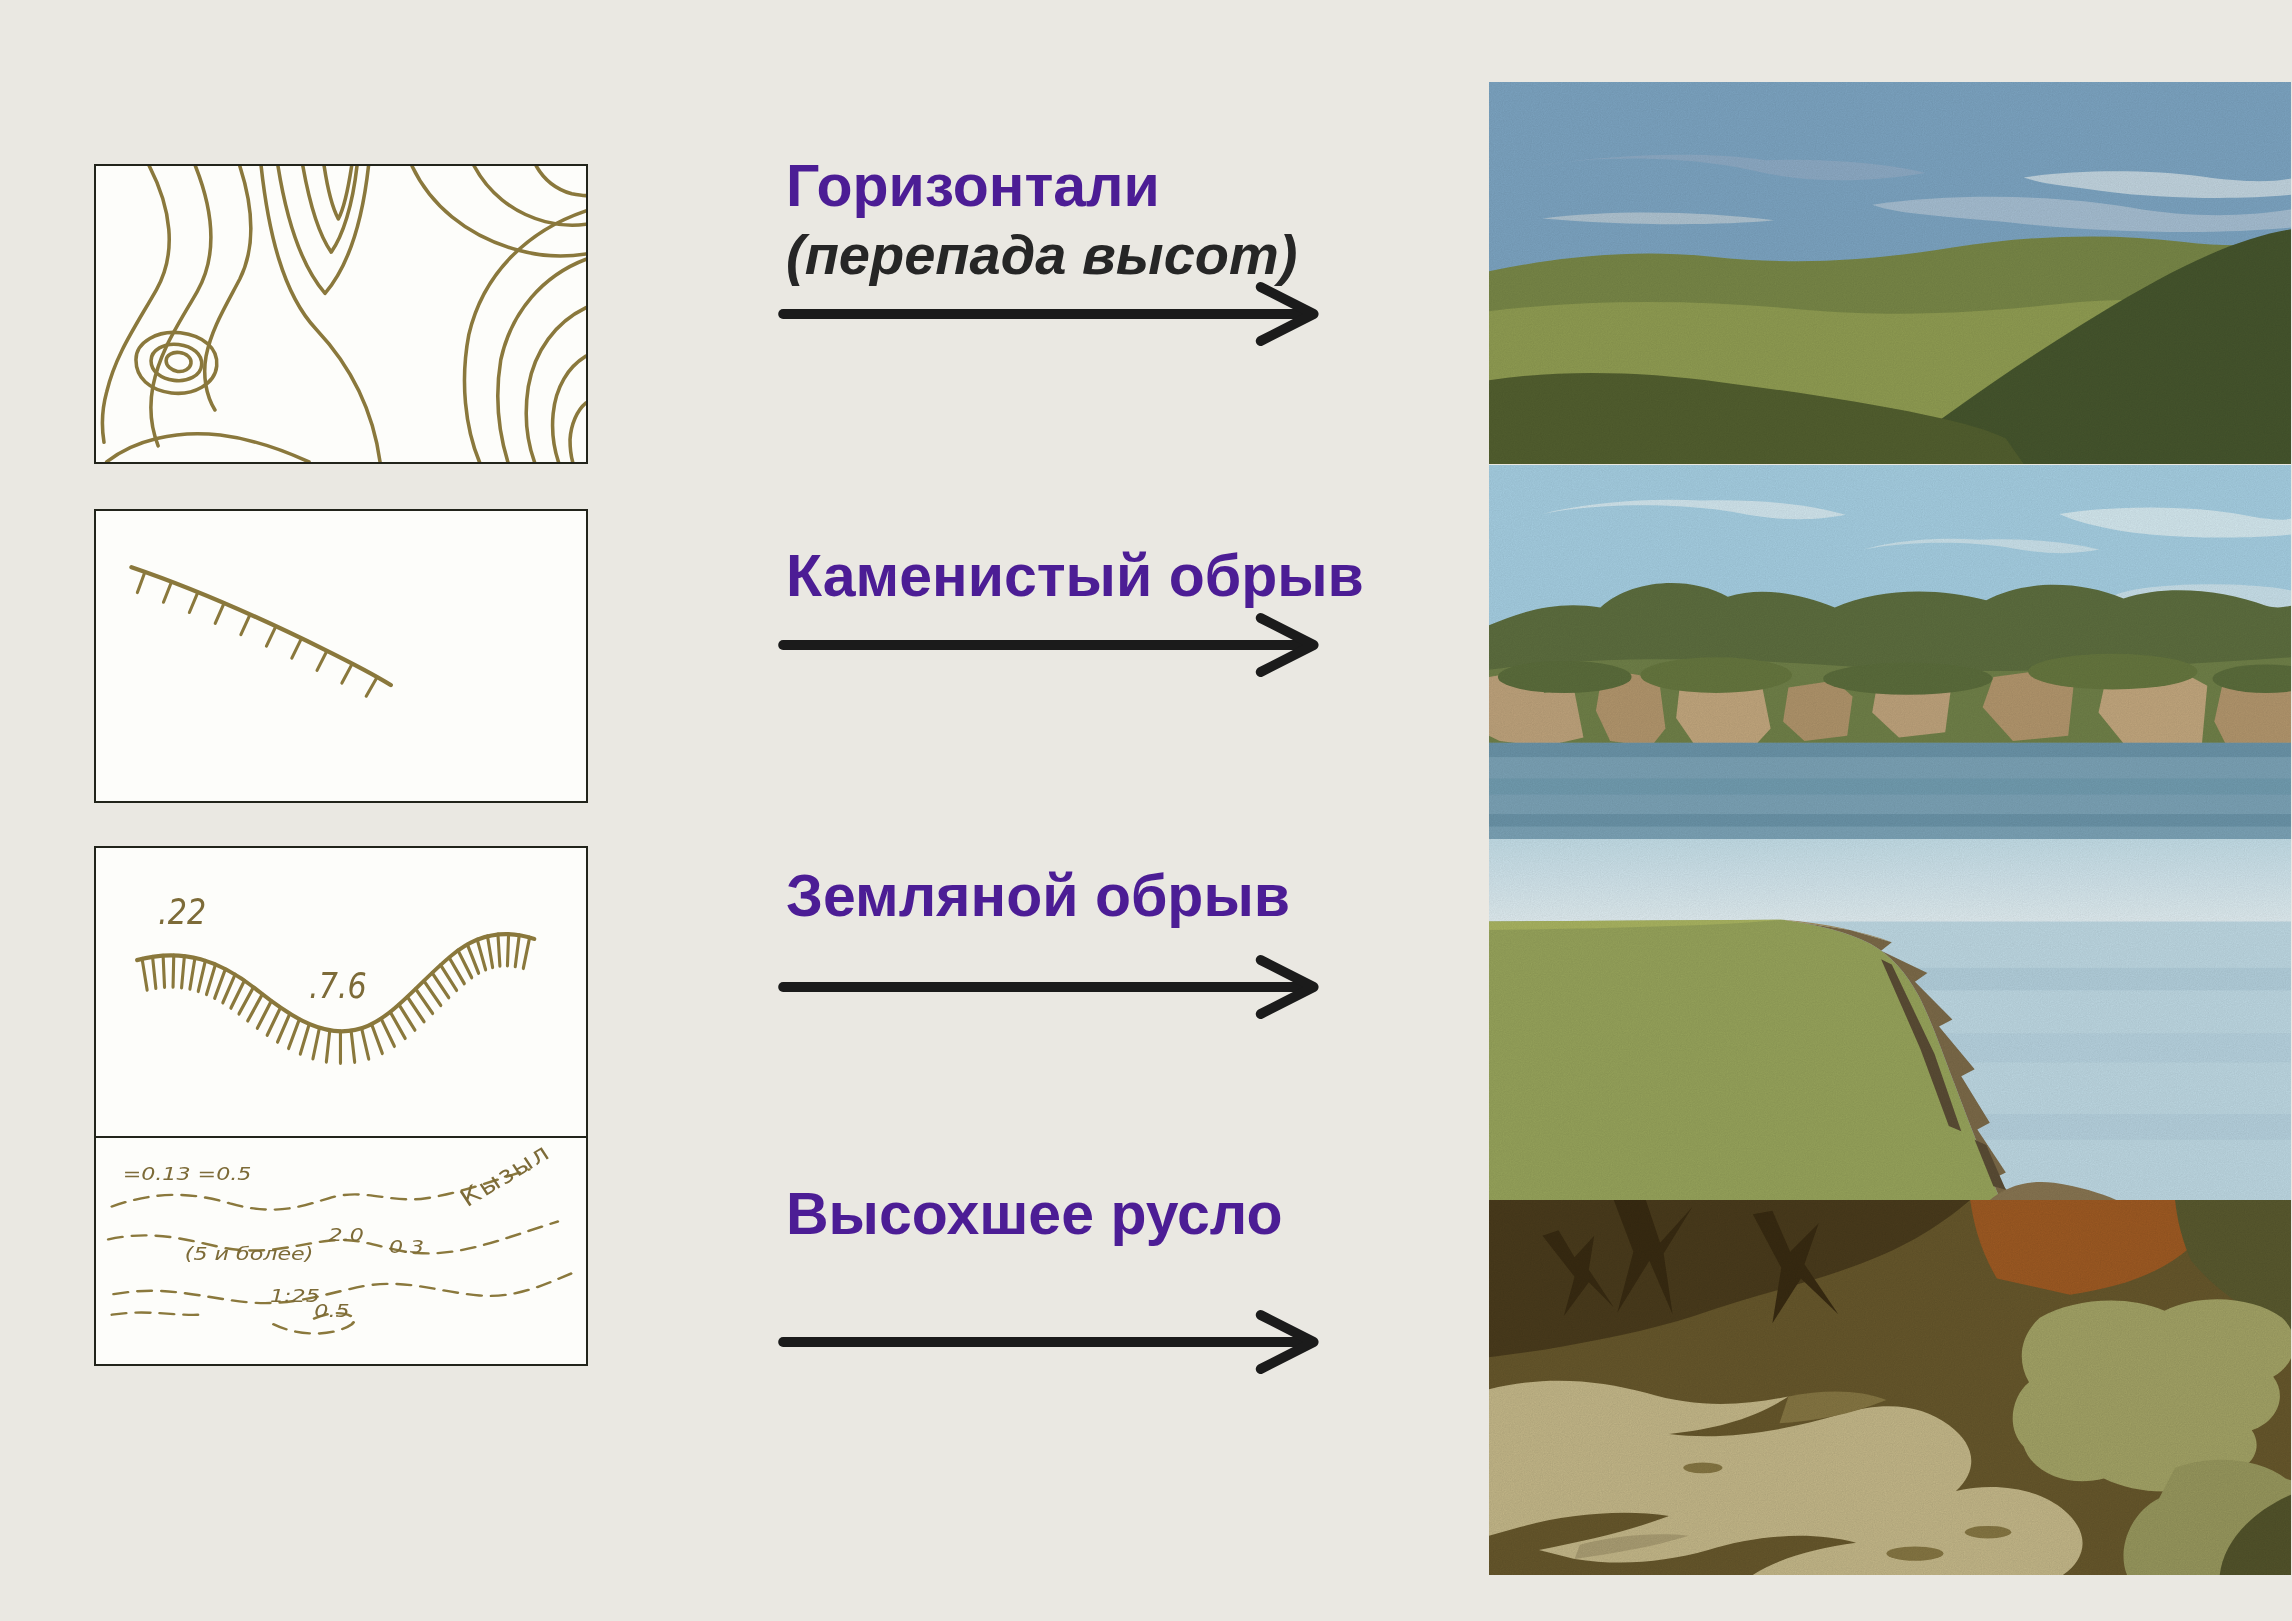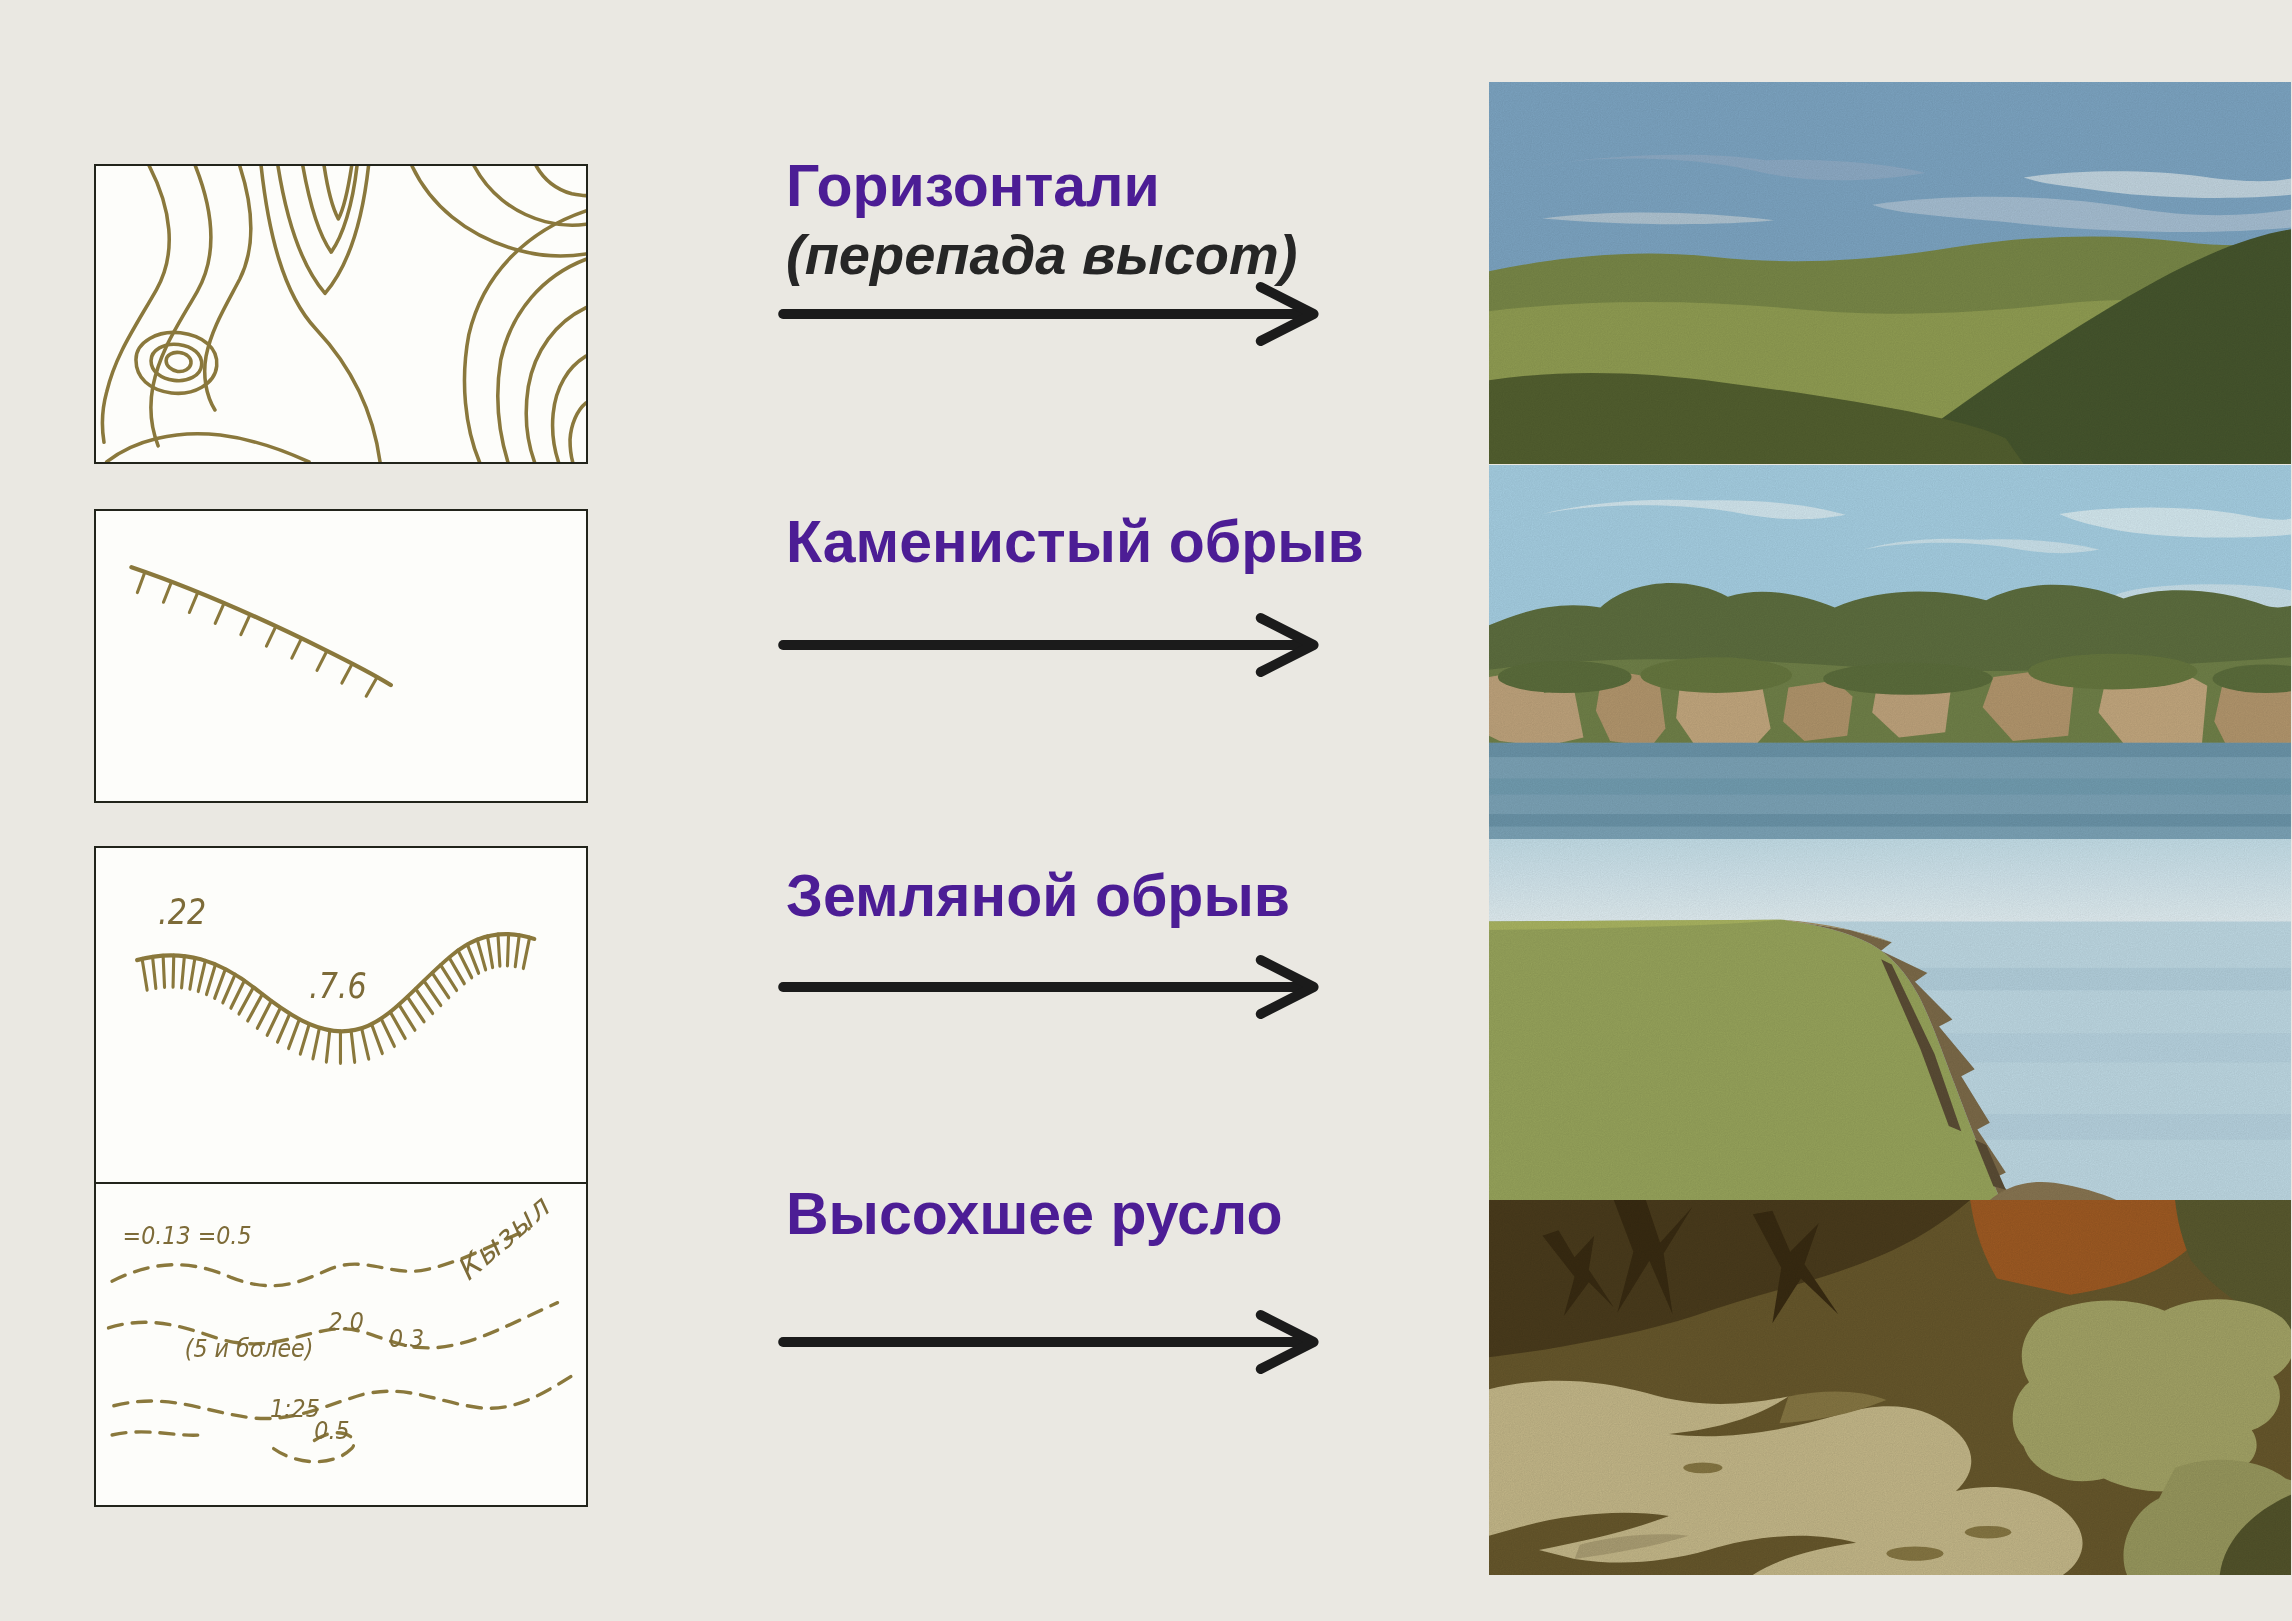--- a/index.html
+++ b/index.html
@@ -108,21 +108,21 @@
           <line x1="173.5" y1="117.8" x2="163.2" y2="140.6" stroke="rgb(138, 120, 60)" stroke-width="3.5" stroke-linecap="round"></line>
           <line x1="202.6" y1="131.2" x2="192.0" y2="153.8" stroke="rgb(138, 120, 60)" stroke-width="3.5" stroke-linecap="round"></line>
           <line x1="231.5" y1="144.9" x2="220.6" y2="167.4" stroke="rgb(138, 120, 60)" stroke-width="3.5" stroke-linecap="round"></line>
           <line x1="260.2" y1="159.1" x2="249.0" y2="181.4" stroke="rgb(138, 120, 60)" stroke-width="3.5" stroke-linecap="round"></line>
           <line x1="288.7" y1="173.7" x2="277.0" y2="195.8" stroke="rgb(138, 120, 60)" stroke-width="3.5" stroke-linecap="round"></line>
           <line x1="316.8" y1="189.0" x2="304.4" y2="210.7" stroke="rgb(138, 120, 60)" stroke-width="3.5" stroke-linecap="round"></line>
         </g>
     </svg>
   </div>
 
-  <div class="label" style="top:508px">
+  <div class="label" style="top:542px">
     <div class="title">Каменистый обрыв</div>
   </div>
   <svg class="arrow" style="top:609px" viewBox="0 0 640 80" preserveAspectRatio="none">
     <g stroke="#1b1b1b">
         <line x1="8" y1="40" x2="594" y2="40"></line>
         <polyline points="548,10 608,40 548,70"></polyline>
       </g>
   </svg>
 
   <div class="scene" style="top:465px;height:374px">
@@ -249,21 +249,21 @@
         <path d="M330,94 L405,106 L452,120 L440,130 L492,156 L478,166 L520,210 L505,218 L545,268 L530,276 L562,330 L548,338 L580,388 L568,394 L592,420 L574,420 C556,376 538,328 522,284 C508,246 496,210 482,182 C468,156 452,136 428,122 C402,108 370,100 330,94 Z" fill="#7e6c4a"></path>
         <path d="M440,140 L452,146 L500,250 L530,340 L516,334 L484,244 Z" fill="#5c4e36"></path>
         <path d="M545,350 L558,356 L580,408 L566,404 Z" fill="#5c4e36"></path>
         <path d="M330,94 L405,106 L452,120 C420,108 378,98 330,94 Z" fill="#a78f5f"></path>
         <path d="M562,420 C580,404 606,396 634,400 C662,404 686,412 704,420 Z" fill="#8a7753"></path>
       </g>
       <rect width="900" height="420" filter="url(#grain)" opacity="0.1"></rect>
     </svg>
   </div>
 
-  <div class="symbol-box" style="top:1182px;height:325px">
+  <div class="symbol-box" style="top:1136px;height:230px">
     <svg viewBox="0 0 552 330" preserveAspectRatio="none">
       <g class="ink" stroke="#8a783c">
         <path class="dash" d="M18,100 C70,76 112,80 152,96 C202,114 232,100 262,88 C302,72 332,96 372,88 C412,80 448,62 488,46"></path>
         <path class="dash" d="M14,148 C62,134 102,148 142,160 C192,172 222,156 262,150 C302,144 322,164 362,168 C412,172 452,150 520,122"></path>
         <path class="dash" d="M20,228 C80,214 122,234 172,240 C222,246 262,226 302,216 C352,206 382,224 432,230 C472,234 502,216 535,198"></path>
         <path class="dash" d="M18,258 C58,250 88,260 118,258"></path>
         <path class="dash" d="M200,272 C228,290 268,290 288,272 C298,262 280,252 262,257 C250,260 242,266 240,268"></path>
       </g>
       <text x="30" y="62" class="annot sm">=0.13 =0.5</text>
       <text x="100" y="178" class="annot sm">(5 и более)</text>

